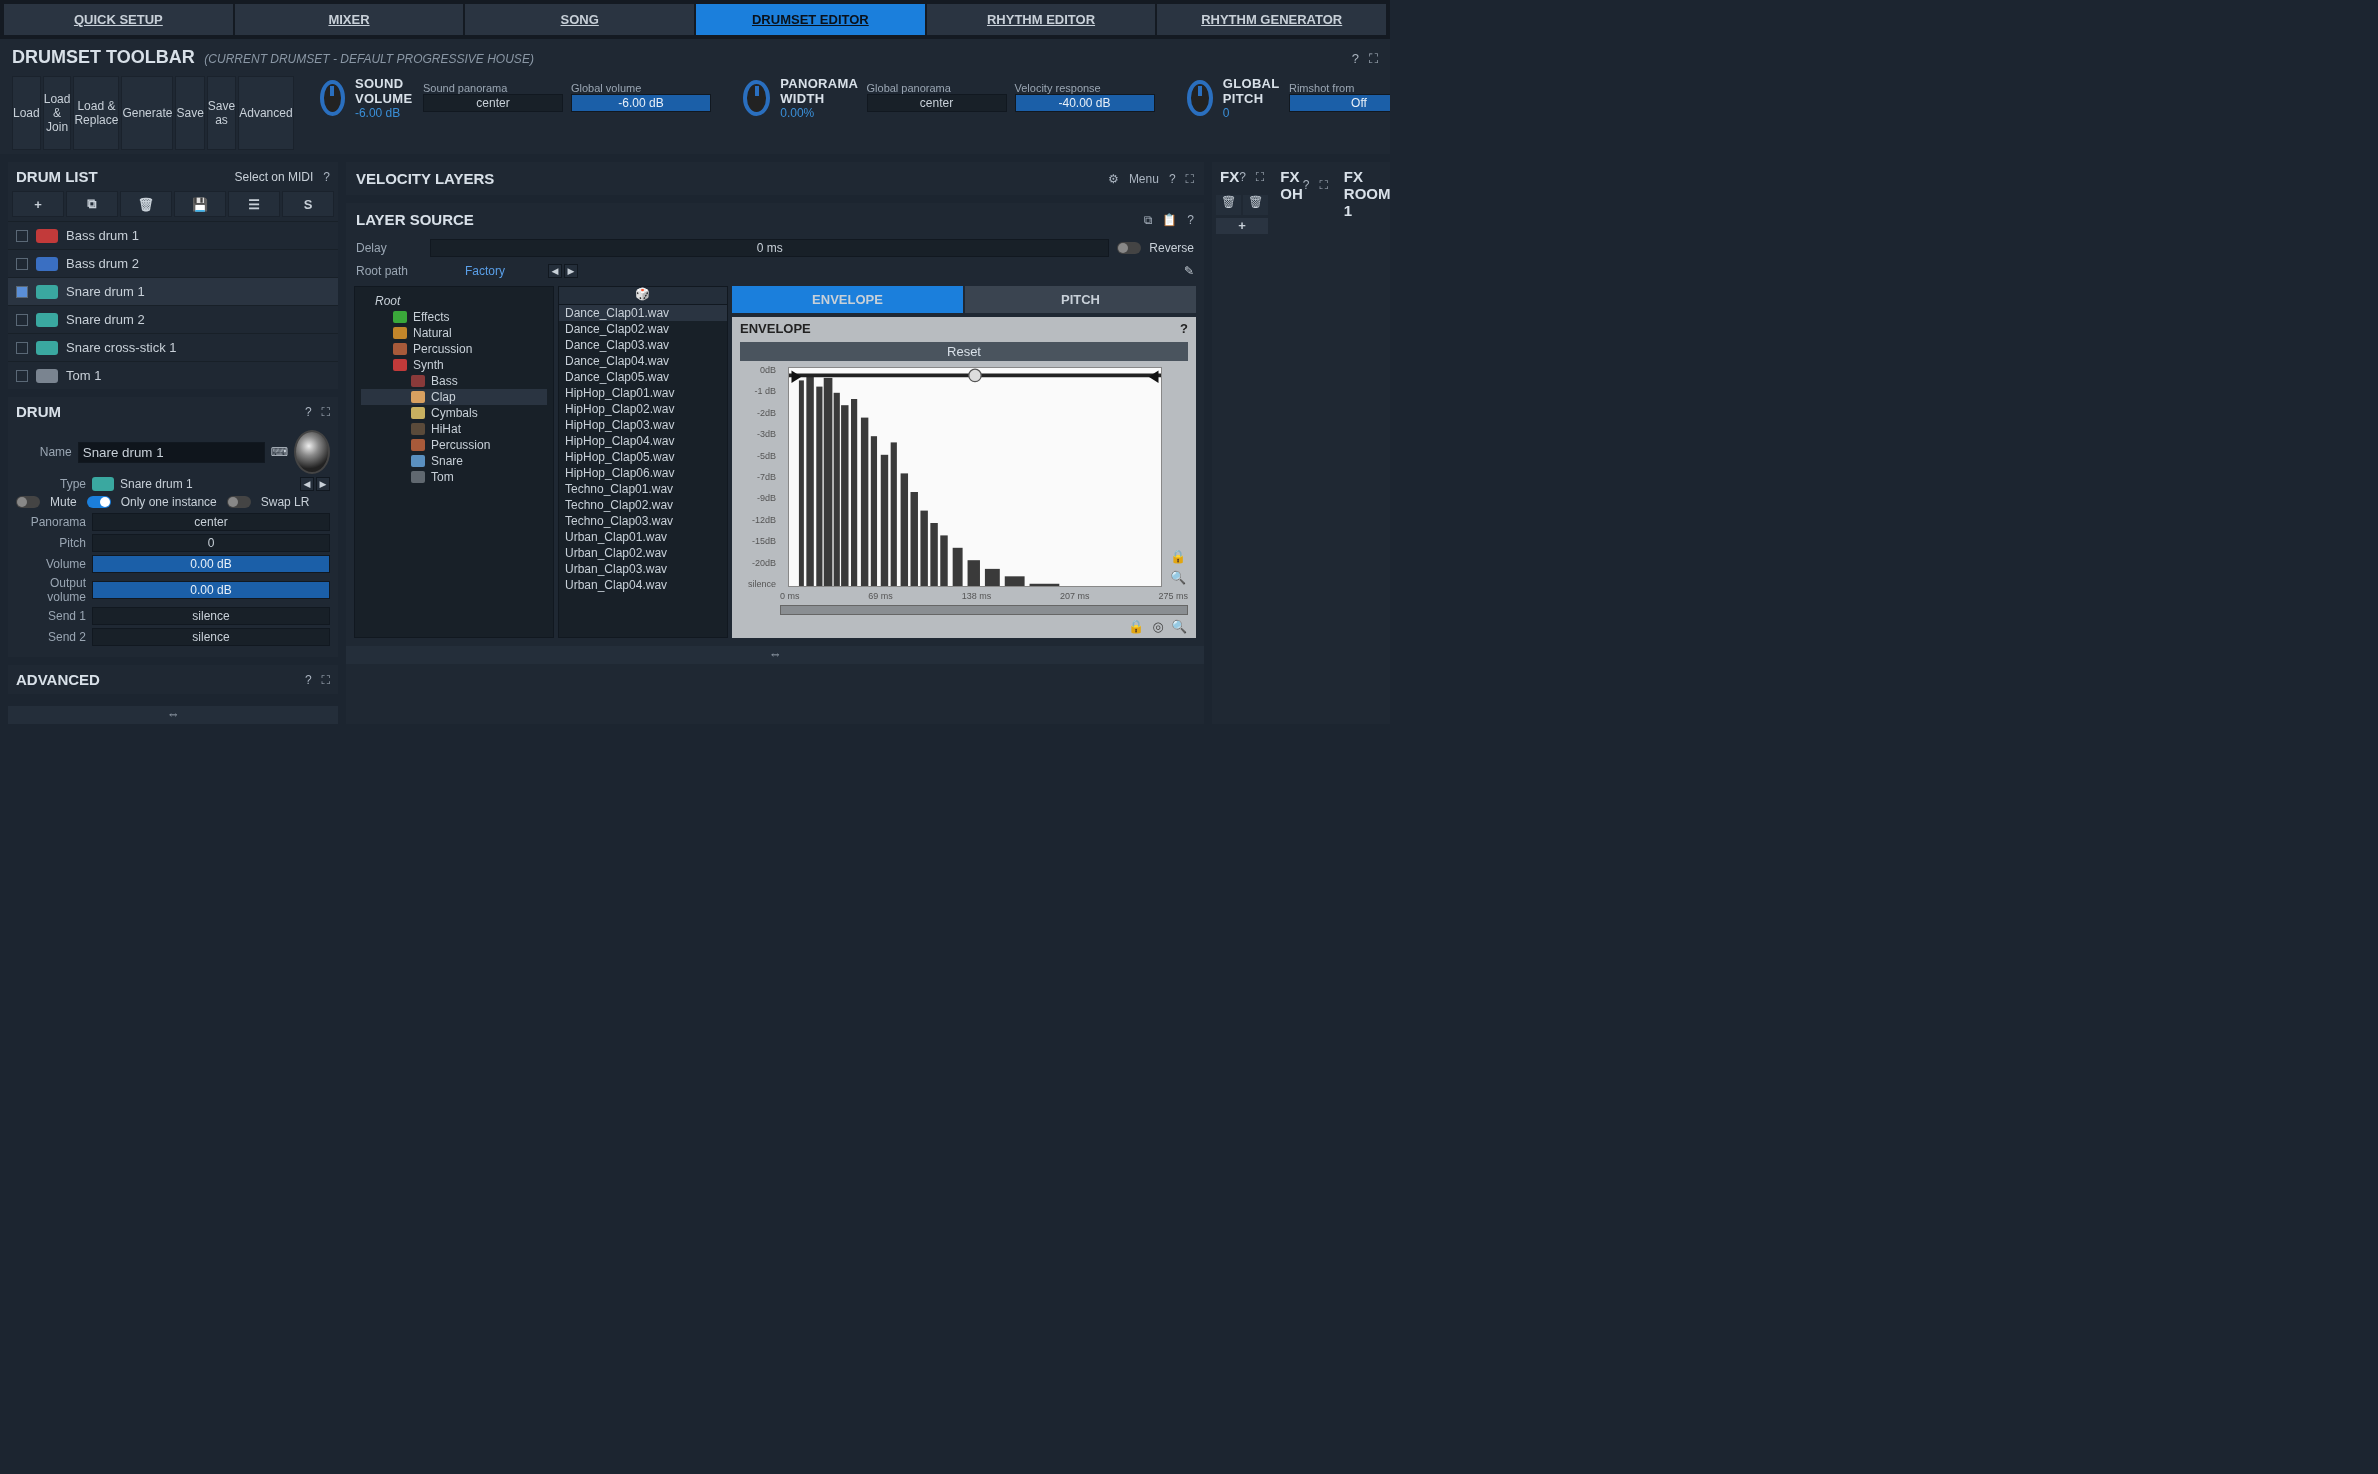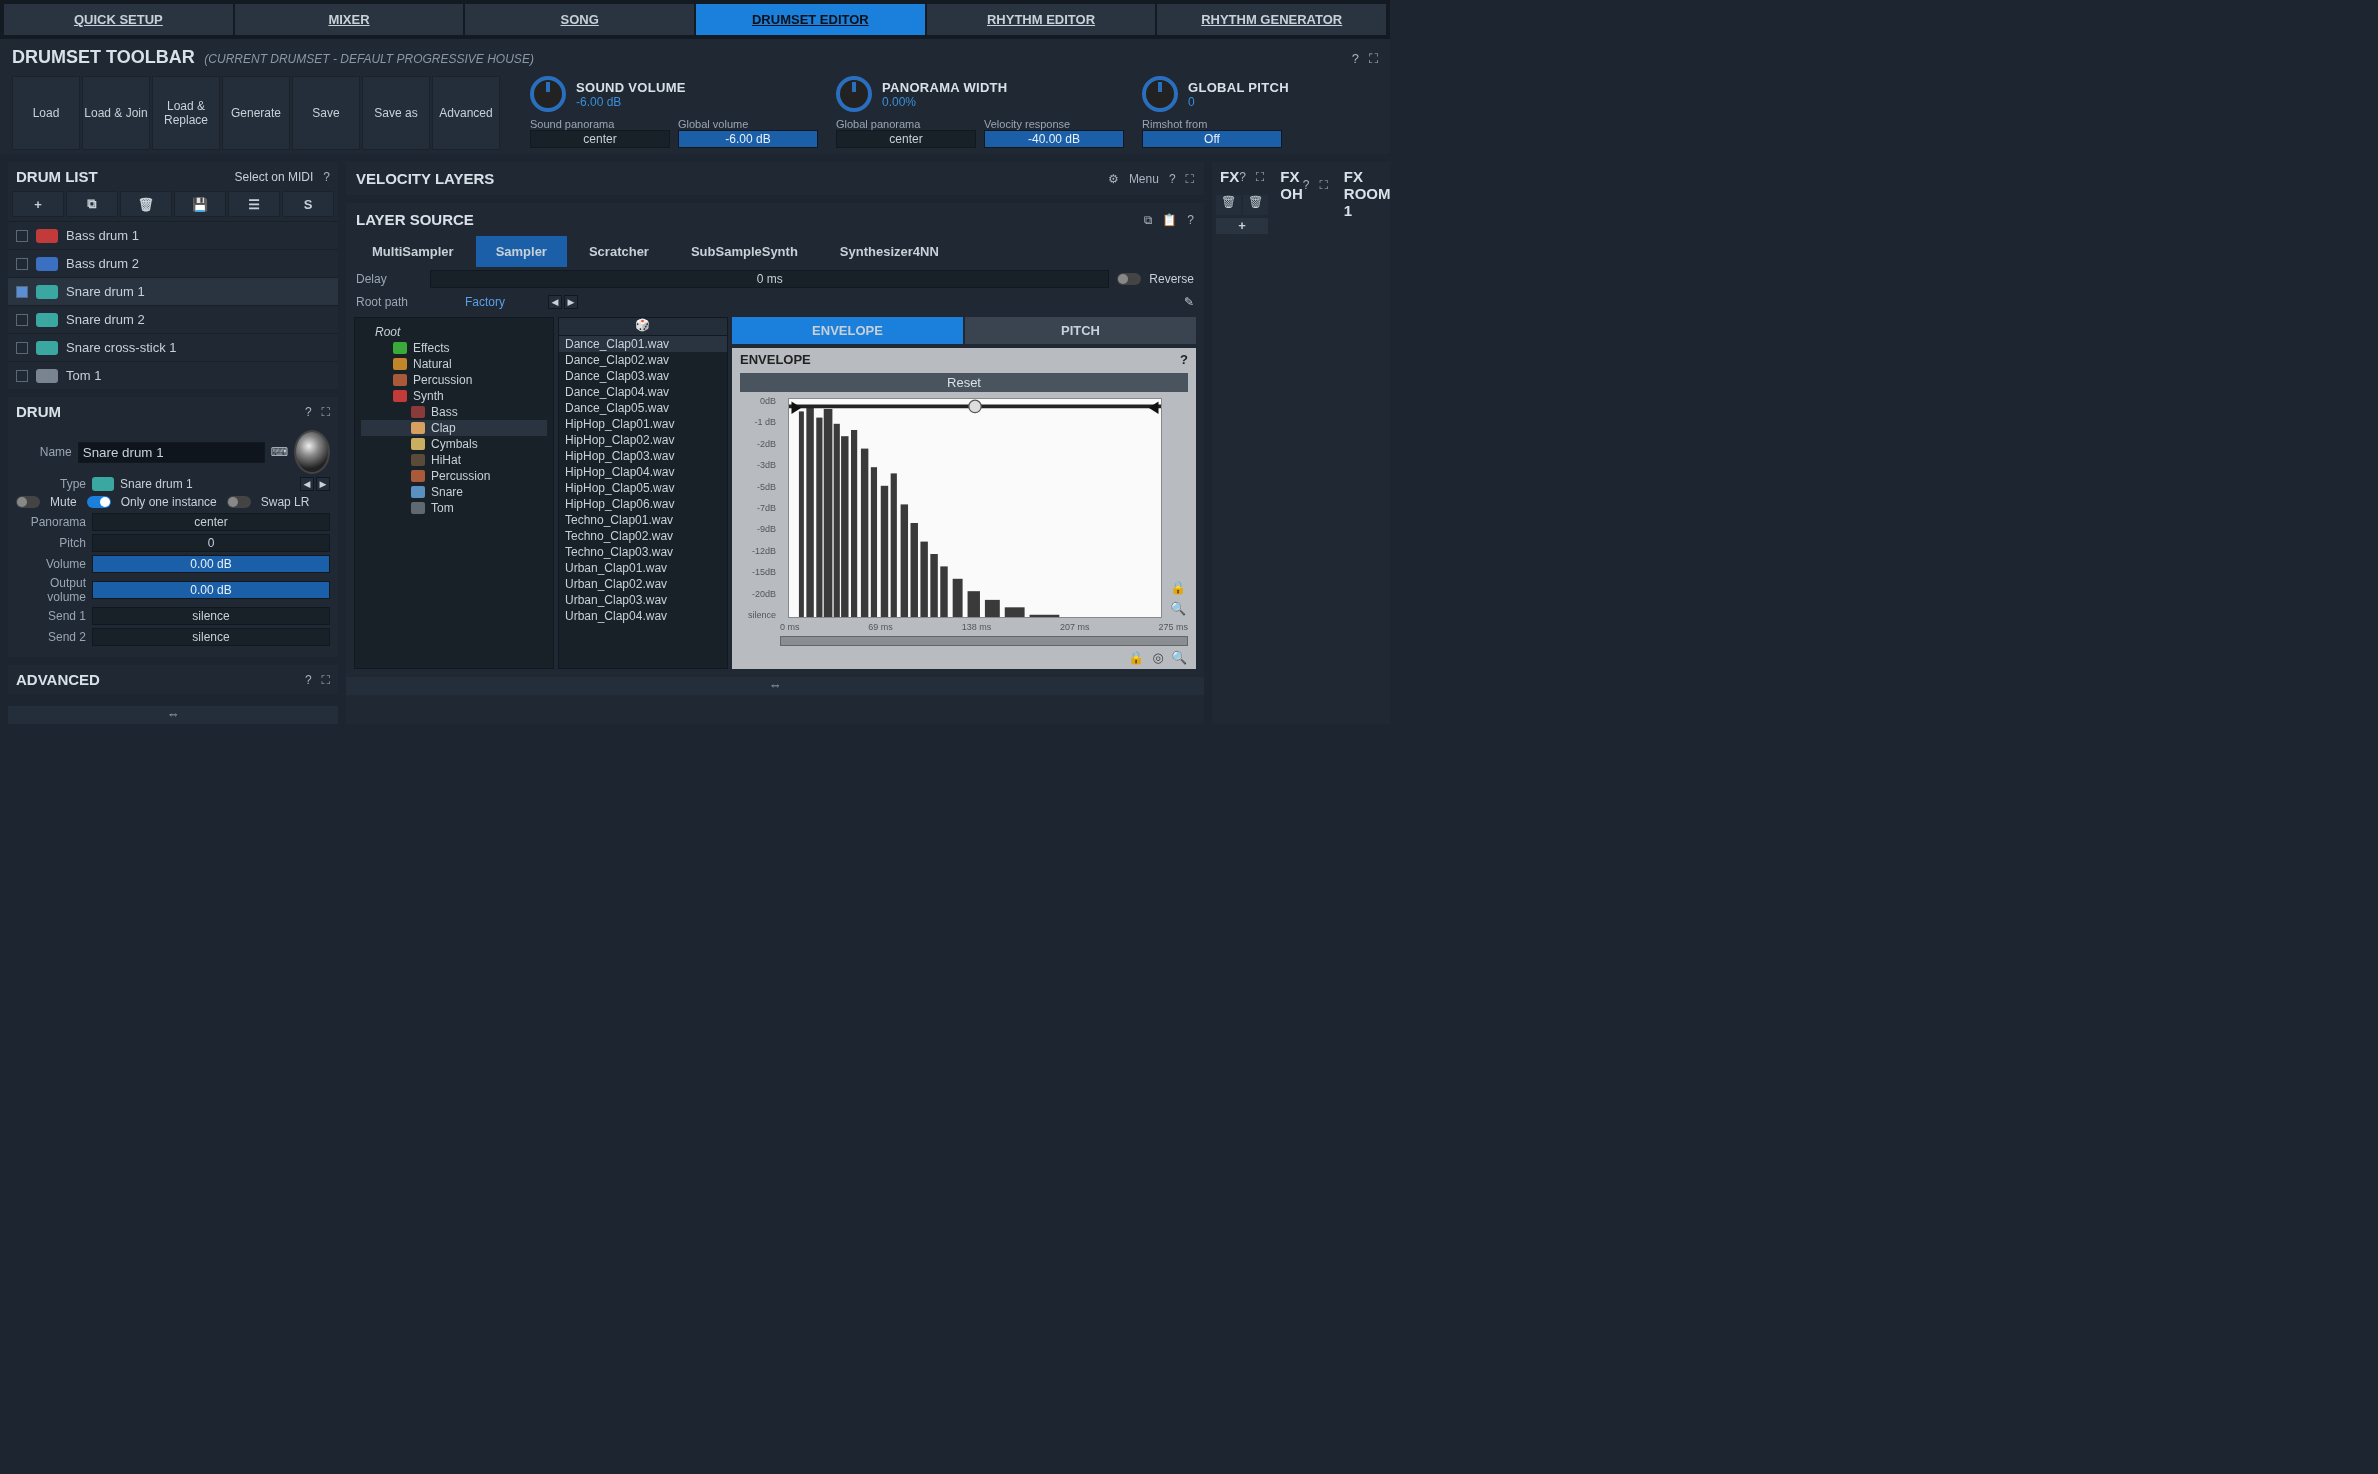--- a/index.html
+++ b/index.html
@@ -39,21 +39,21 @@
   .tb-btn {
     background:#242e3a;
     border:1px solid #1a222c;
     color:#c8d0d8;
     width:68px; height:74px;
     display:flex; align-items:center; justify-content:center;
     text-align:center; font-size:12px;
     cursor:pointer;
   }
   .tb-sep { width:18px; }
-  .knob-group { display:flex; flex-direction:column; margin-left:8px; }
+  .knob-group { display:flex; flex-direction:row; margin-left:22px; }
   .knob-top { display:flex; align-items:center; gap:10px; }
   .knob {
     width:36px; height:36px; border-radius:50%;
     border:4px solid #2a6fbf;
     background:#222;
     position:relative;
   }
   .knob::after{
     content:""; position:absolute; left:50%; top:2px;
     width:4px; height:10px; background:#2a6fbf;
@@ -446,27 +446,20 @@
     </div>
 
     <div class="panel" style="flex:1; display:flex; flex-direction:column;">
       <div class="ls-hdr">
         <span>LAYER SOURCE</span>
         <div class="right">
           <span class="icon-btn">⧉</span>
           <span class="icon-btn">📋</span>
           <span class="icon-btn">?</span>
         </div>
-      </div>
-      <div class="src-tabs">
-        <div class="t">MultiSampler</div>
-        <div class="t active">Sampler</div>
-        <div class="t">Scratcher</div>
-        <div class="t">SubSampleSynth</div>
-        <div class="t">Synthesizer4NN</div>
       </div>
       <div class="src-row">
         <span class="lbl">Delay</span>
         <span class="val">0 ms</span>
         <div class="tog"></div>
         <span>Reverse</span>
       </div>
       <div class="src-row">
         <span class="lbl">Root path</span>
         <span class="val link" style="flex:0 0 110px;">Factory</span>

